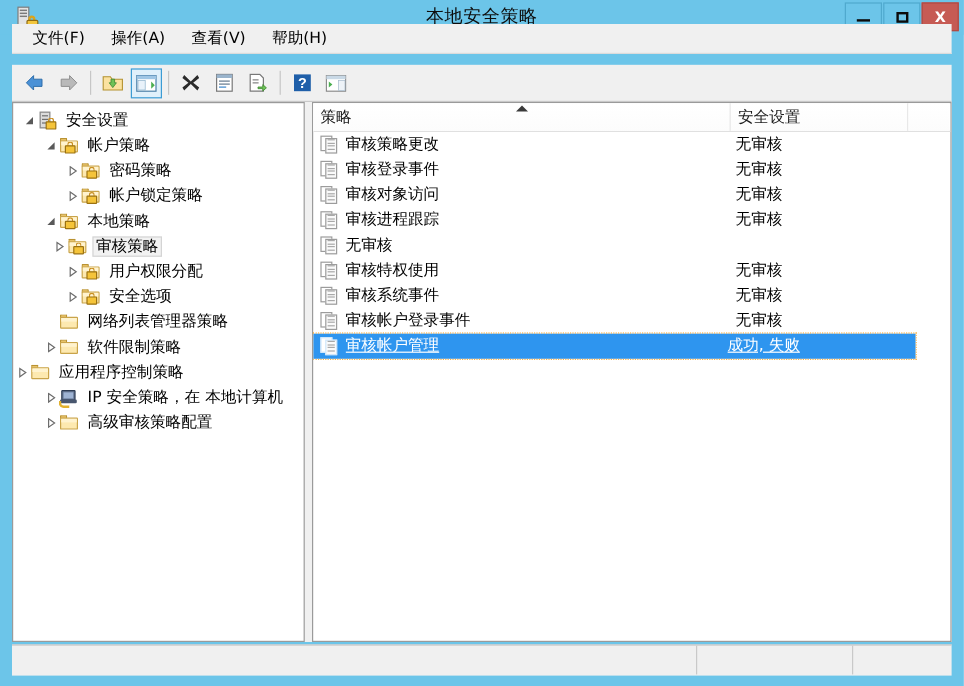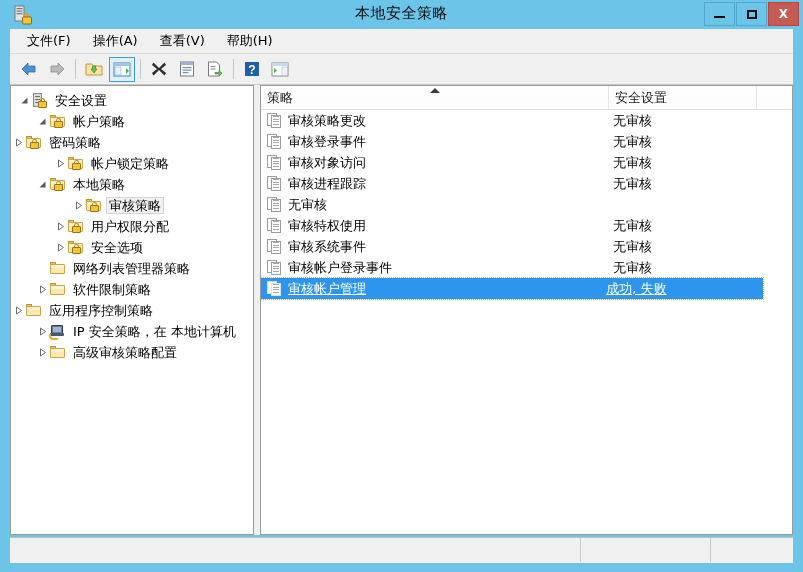--- a/index.html
+++ b/index.html
@@ -34,21 +34,21 @@
     width:31px;height:24px;margin-left:1px;
     display:flex;align-items:center;justify-content:center;
     font-size:12px;color:#0b0b0b;cursor:default;
     background:#6cc5e9;border:1px solid #4fa9ce;box-sizing:border-box;
   }
   .wbtn.close{background:#c65b54;border-color:#b04a44;color:#fff;font-weight:bold;}
   .wbtn .glyph-min{display:block;width:11px;height:2px;background:#0b0b0b;margin-top:6px;}
   .wbtn .glyph-max{display:block;width:10px;height:9px;border:2px solid #0b0b0b;box-sizing:border-box;}
   
   .menubar{
-    position:absolute;left:10px;top:29px;width:783px;height:25px;
+    position:absolute;left:10px;top:20px;width:783px;height:25px;
     background:#f0f0f0;border-bottom:1px solid #dcdcdc;
     display:flex;align-items:center;box-sizing:border-box;
   }
   .menu-item{
     padding:3px 9px;margin-left:4px;font-size:13px;color:#000;cursor:default;
     white-space:nowrap;
   }
   .menu-item:first-child{margin-left:8px;}
   
   .toolbar{
@@ -305,21 +305,21 @@
                 <i class="tab"></i>
                 <i class="bod"></i>
                 <span class="lockbadge">
                   <i class="shackle"></i>
                   <i class="bodyl"></i>
                 </span>
               </span>
             </span>
             <span class="tlabel">帐户策略</span>
           </div>
-          <div class="tnode" style="">
+          <div class="tnode" style="padding-left: 42px;">
             <span class="expander">
               <svg width="9" height="9" viewBox="0 0 9 9">
                 <path d="M2.5 1 L7.5 4.5 L2.5 8 Z" fill="none" stroke="#6d6d6d" stroke-width="1"></path>
               </svg>
             </span>
             <span class="ticon">
               <span class="ic-folder">
                 <i class="tab"></i>
                 <i class="bod"></i>
                 <span class="lockbadge">
@@ -359,21 +359,21 @@
                 <i class="tab"></i>
                 <i class="bod"></i>
                 <span class="lockbadge">
                   <i class="shackle"></i>
                   <i class="bodyl"></i>
                 </span>
               </span>
             </span>
             <span class="tlabel">本地策略</span>
           </div>
-          <div class="tnode selected" style="padding-left: 60px;">
+          <div class="tnode selected" style="padding-left: 31px;">
             <span class="expander">
               <svg width="9" height="9" viewBox="0 0 9 9">
                 <path d="M2.5 1 L7.5 4.5 L2.5 8 Z" fill="none" stroke="#6d6d6d" stroke-width="1"></path>
               </svg>
             </span>
             <span class="ticon">
               <span class="ic-folder">
                 <i class="tab"></i>
                 <i class="bod"></i>
                 <span class="lockbadge">

